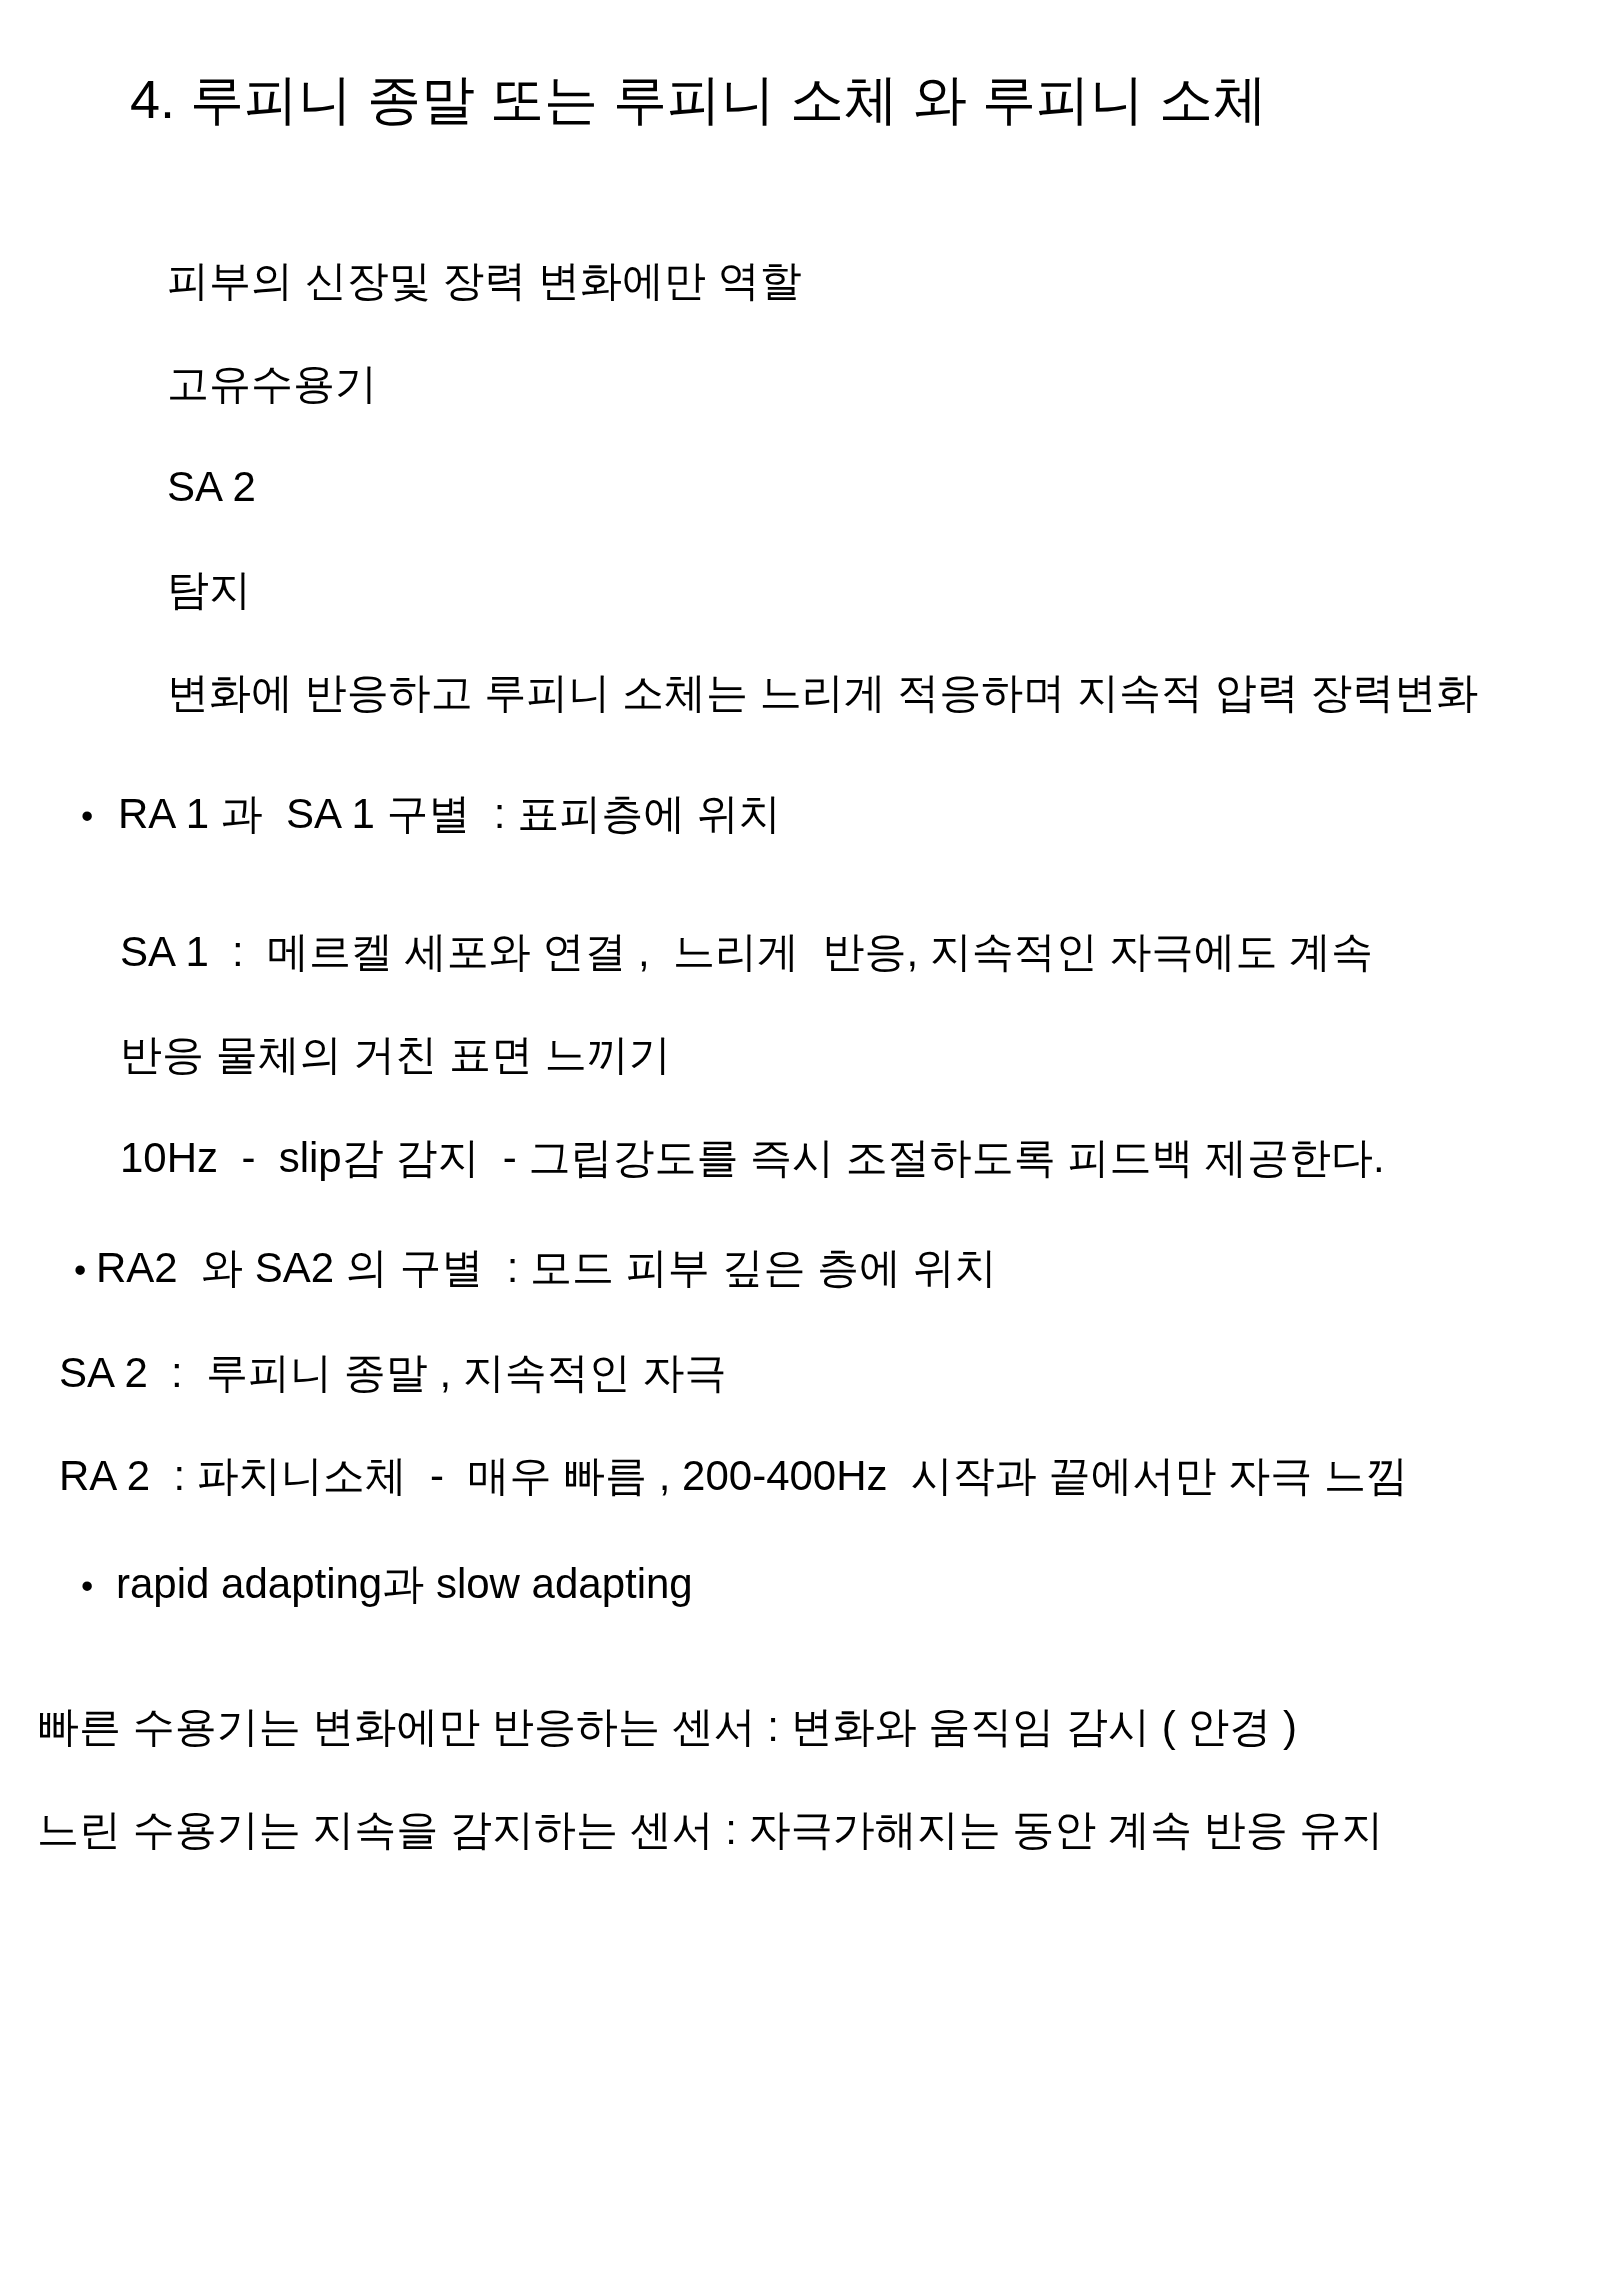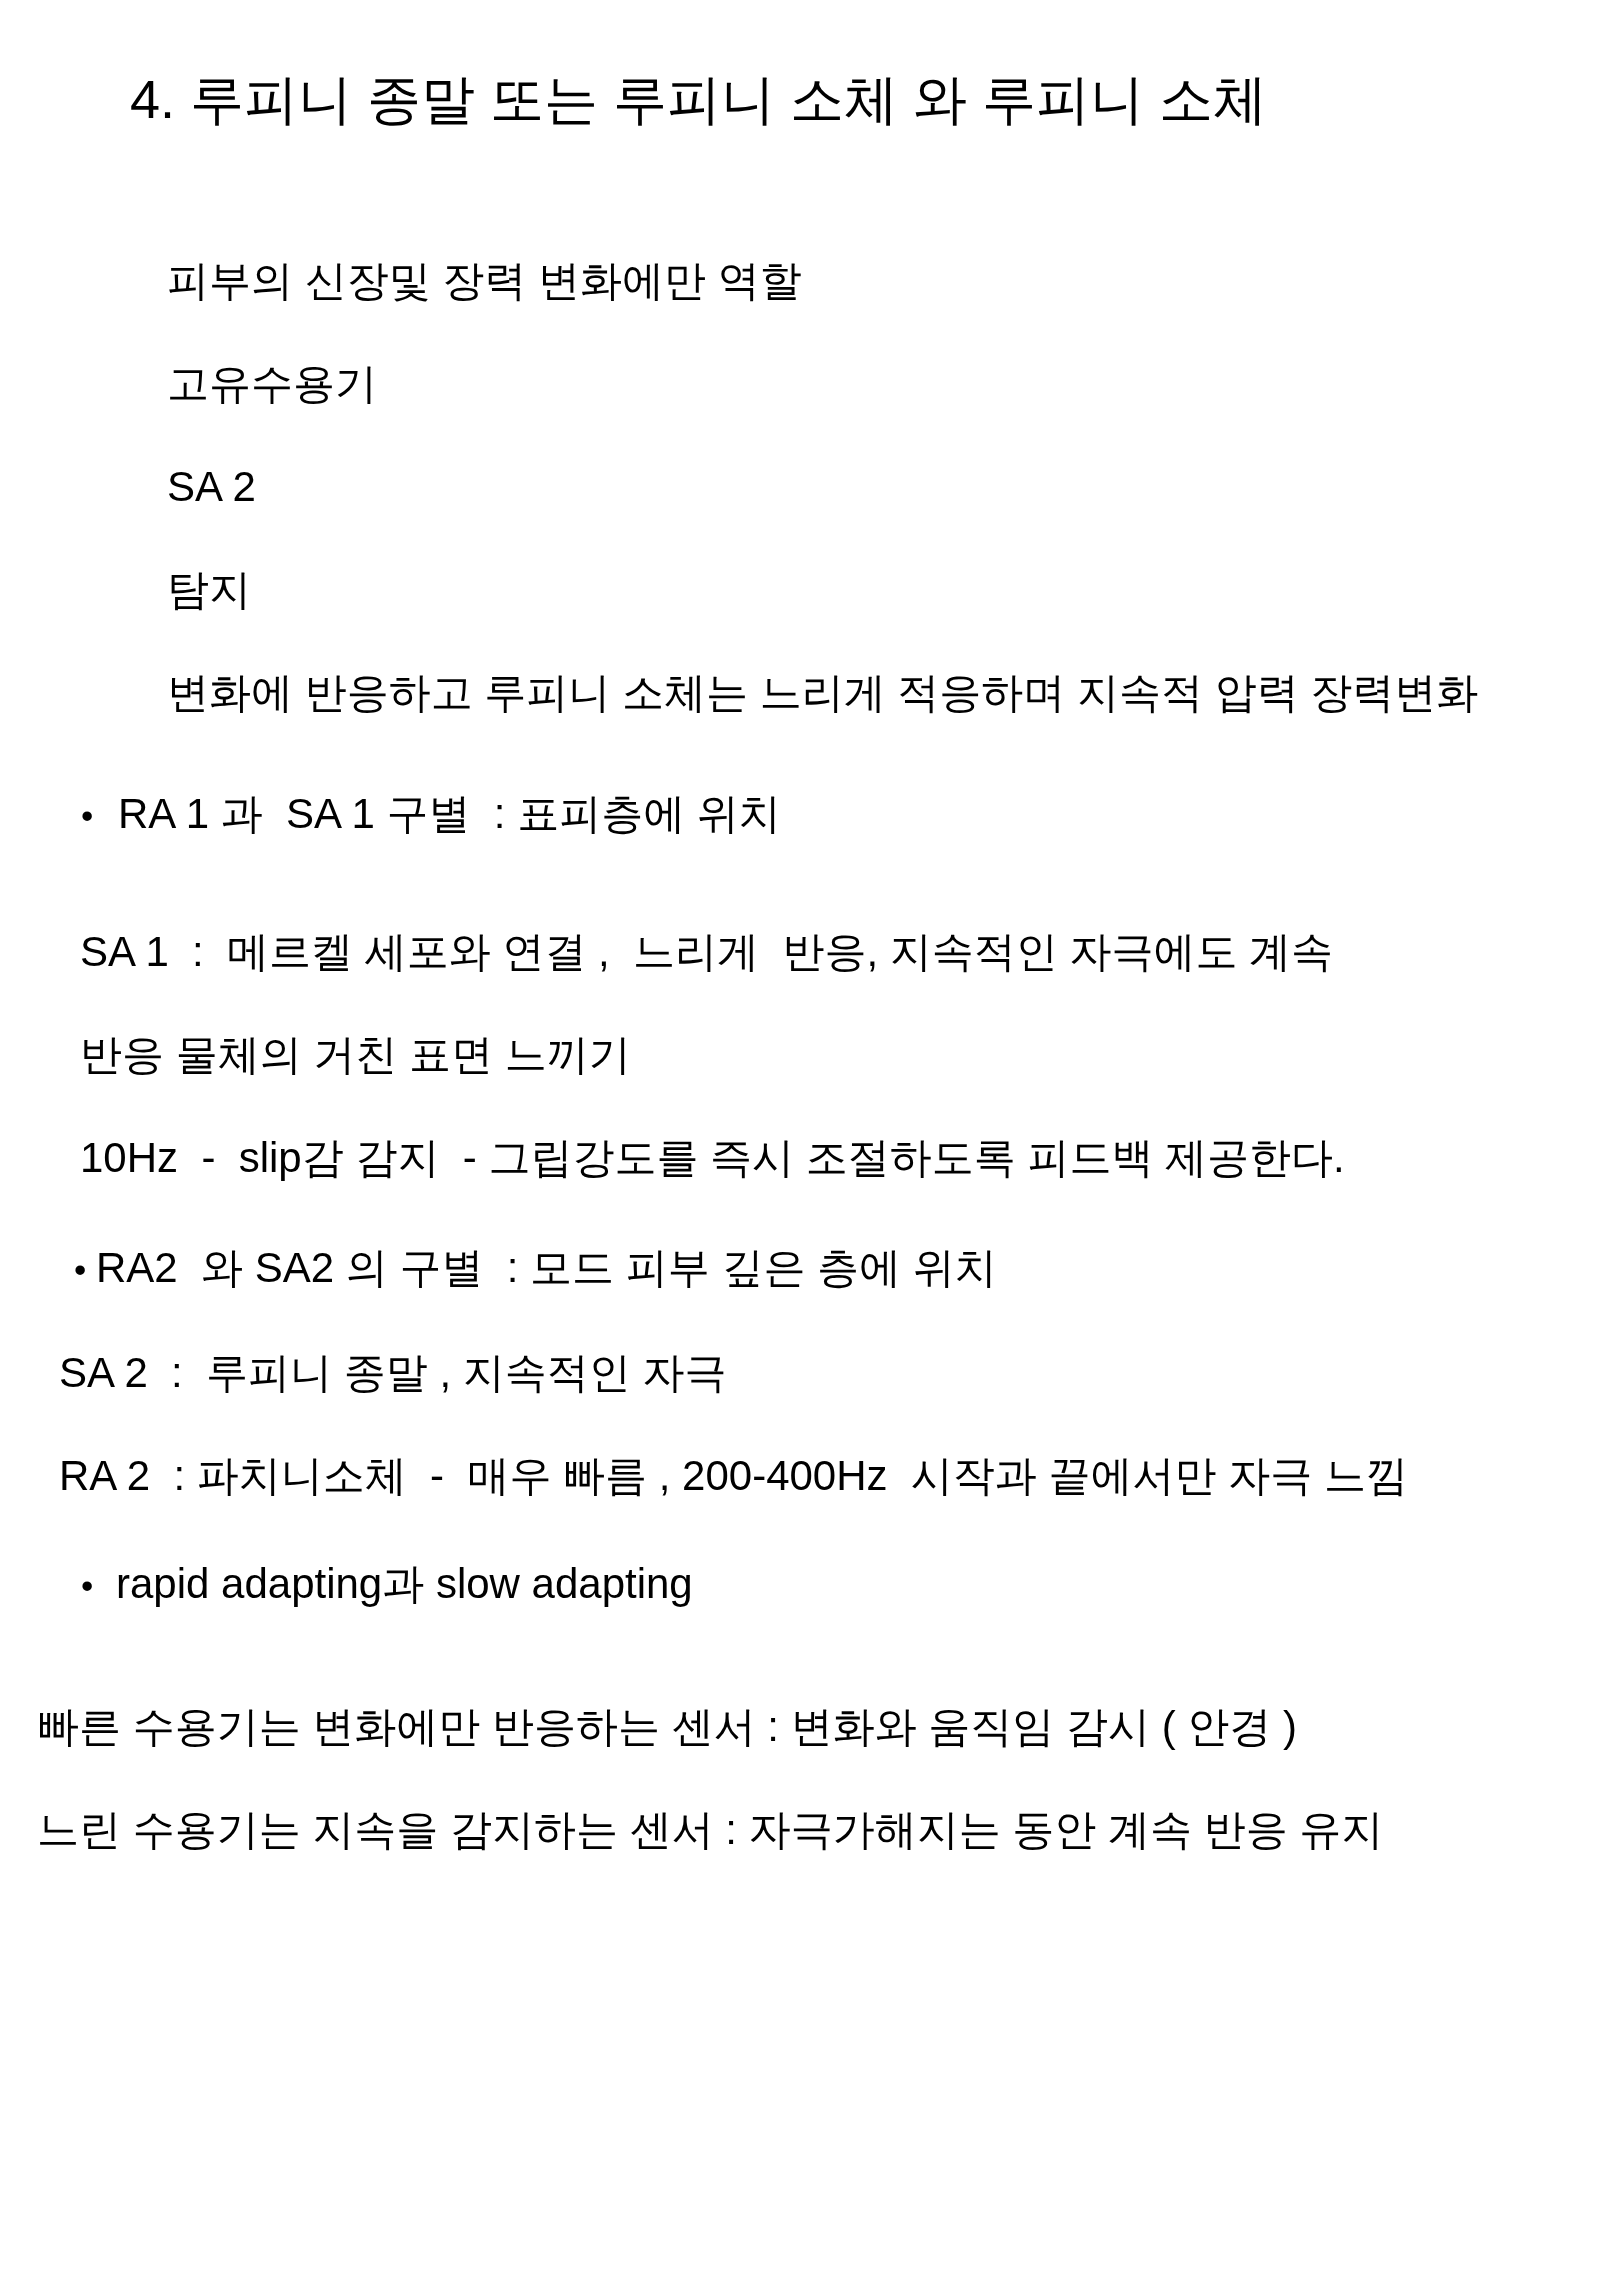--- a/index.html
+++ b/index.html
@@ -23,21 +23,21 @@
     white-space: pre-wrap;
   }
   .content { padding-top: 93px; }
   .line {
     font-size: 42px;
     line-height: 103px;
     white-space: pre-wrap;
   }
   
   .indent  { padding-left: 167px; }
-  .sub     { padding-left: 80px; }
+  .sub     { padding-left: 120px; }
   .sub2    { padding-left: 59px; }
   .sub3    { padding-left: 37px; }
   .bullet-line { display: flex; align-items: baseline; }
   .marker  { flex: 0 0 auto; font-size: 35px; }
   .b1 { padding-left: 81px; } .b1 .marker { width: 37px; }
   .b2 { padding-left: 74px; } .b2 .marker { width: 22px; }
   .b3 { padding-left: 81px; } .b3 .marker { width: 35px; }
   .txt { white-space: pre-wrap; }
   
   .mt-a { margin-top: 18px; }

